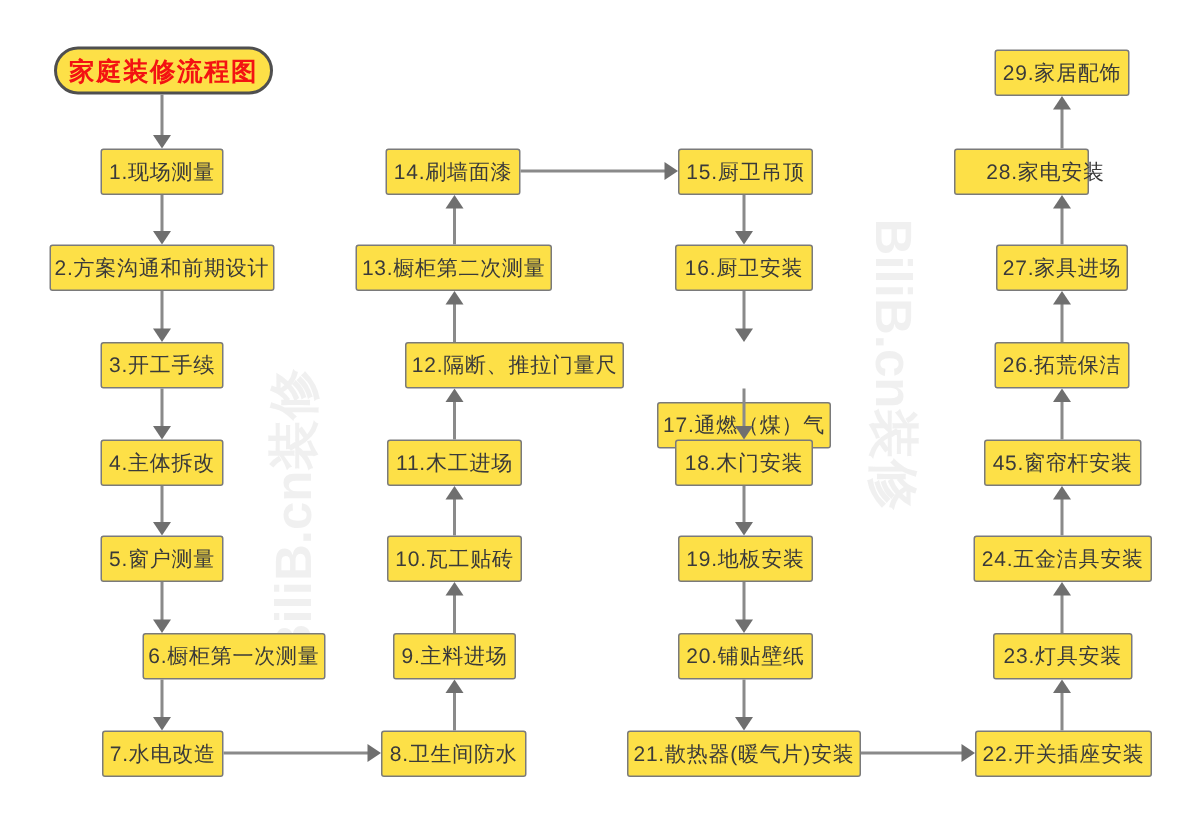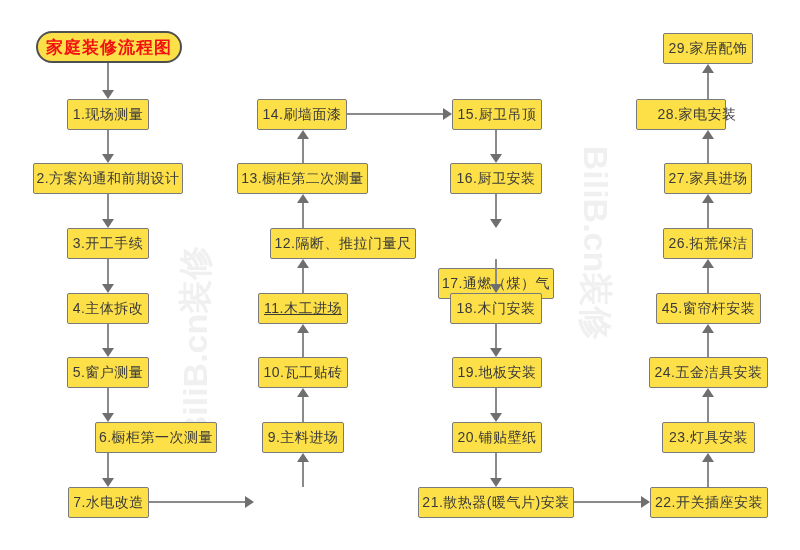--- a/index.html
+++ b/index.html
@@ -57,23 +57,24 @@
   <div class="title-pill" style="left:36px;top:31px;width:146px;height:32px;">家庭装修流程图</div>
 
   <div class="node" style="left:67px;top:99px;width:82px;">1.现场测量</div>
   <div class="node" style="left:33px;top:163px;width:150px;">2.方案沟通和前期设计</div>
   <div class="node" style="left:67px;top:228px;width:82px;">3.开工手续</div>
   <div class="node" style="left:67px;top:293px;width:82px;">4.主体拆改</div>
   <div class="node" style="left:67px;top:357px;width:82px;">5.窗户测量</div>
   <div class="node" style="left:47px;top:422px;width:122px;margin-left:48px;">6.橱柜第一次测量</div>
   <div class="node" style="left:68px;top:487px;width:81px;">7.水电改造</div>
 
+  <div class="node" style="left:254px;top:487px;width:97px;">8.卫生间防水</div>
   <div class="node" style="left:262px;top:422px;width:82px;">9.主料进场</div>
   <div class="node" style="left:258px;top:357px;width:90px;">10.瓦工贴砖</div>
-  <div class="node" style="left:258px;top:293px;width:90px;text-decoration:underline;">11.木工进场</div>
+  <div class="node" style="left:258px;top:293px;width:90px;">11.木工进场</div>
   <div class="node" style="left:230px;top:228px;width:146px;margin-left:40px;">12.隔断、推拉门量尺</div>
   <div class="node" style="left:237px;top:163px;width:131px;">13.橱柜第二次测量</div>
   <div class="node" style="left:257px;top:99px;width:90px;">14.刷墙面漆</div>
 
   <div class="node" style="left:452px;top:99px;width:90px;">15.厨卫吊顶</div>
   <div class="node" style="left:450px;top:163px;width:92px;">16.厨卫安装</div>
   <div class="node" style="left:438px;top:228px;width:116px;margin-top:40px;">17.通燃（煤）气</div>
   <div class="node" style="left:450px;top:293px;width:92px;">18.木门安装</div>
   <div class="node" style="left:452px;top:357px;width:90px;">19.地板安装</div>
   <div class="node" style="left:452px;top:422px;width:90px;">20.铺贴壁纸</div>

